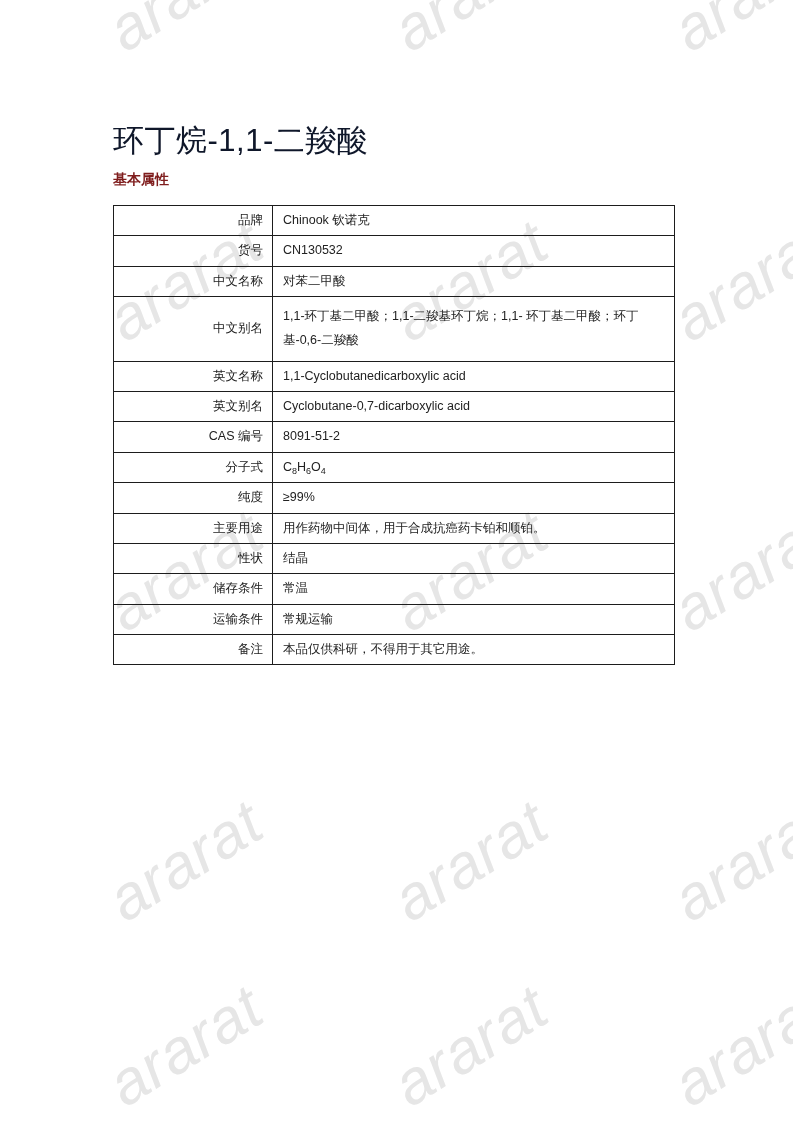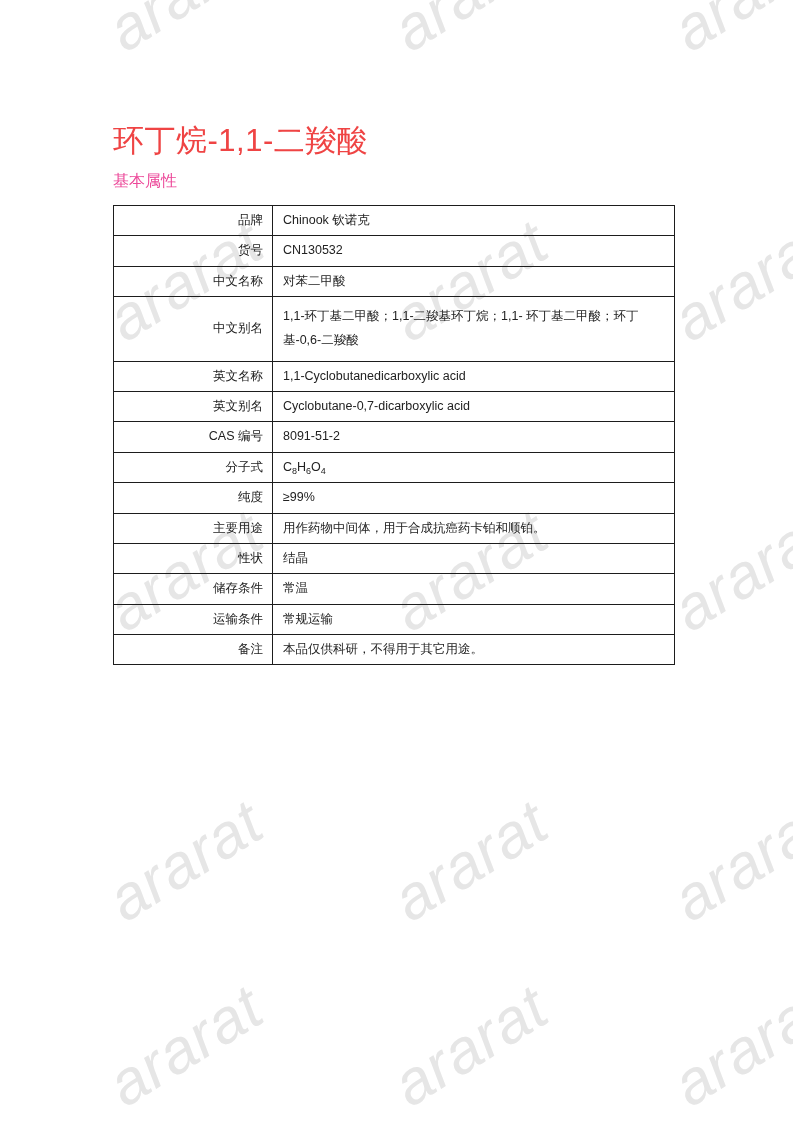--- a/index.html
+++ b/index.html
@@ -44,32 +44,32 @@
     z-index: 1;
   }
 
   #page-title {
     position: absolute;
     left: 113px;
     top: 101px;
     font-size: 31px;
     font-weight: 400;
     line-height: 1.25;
-    color: #ef4444;
+    color: #0f172a;
     letter-spacing: 0.5px;
     white-space: nowrap;
   }
 
   #section-subtitle {
     position: absolute;
     left: 113px;
     top: 171px;
-    font-size: 16px;
-    font-weight: 400;
-    color: #ec4899;
+    font-size: 14px;
+    font-weight: 700;
+    color: #7f1d1d;
     white-space: nowrap;
   }
 
   #properties-table {
     position: absolute;
     left: 113px;
     top: 205px;
     width: 561px;
     border-collapse: collapse;
     table-layout: fixed;

